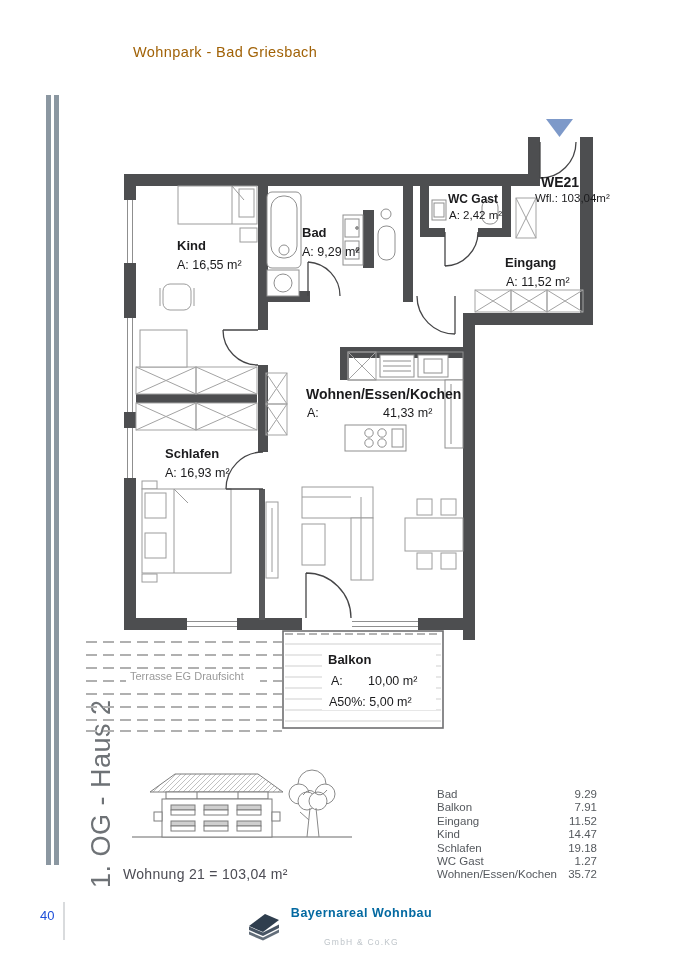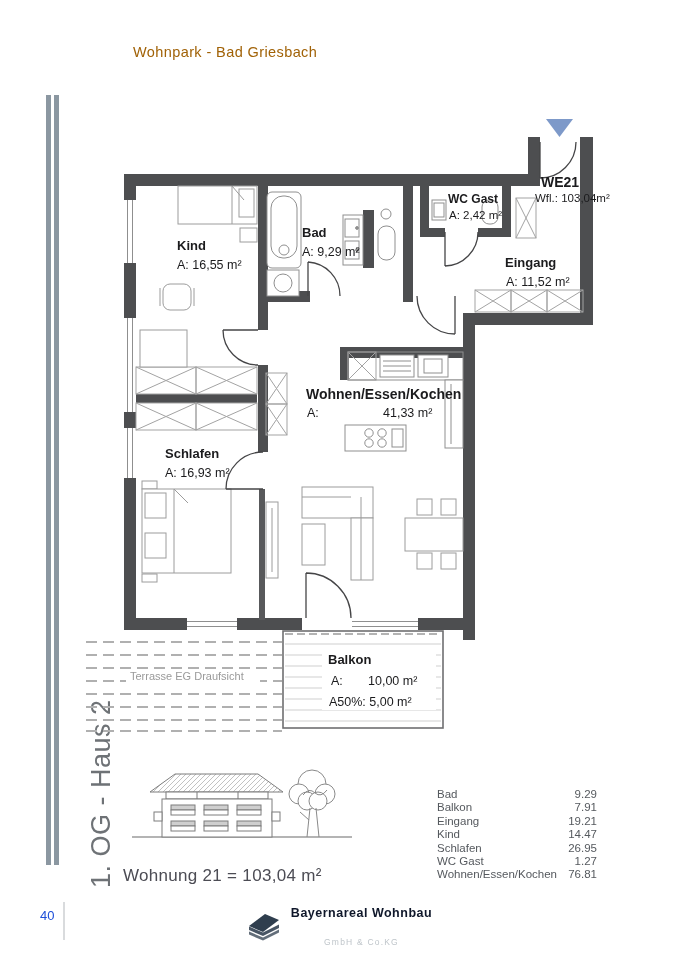--- a/index.html
+++ b/index.html
@@ -7,26 +7,26 @@
        font-family:"Liberation Sans",sans-serif;-webkit-font-smoothing:antialiased;}
   .abs{position:absolute;}
   .header-title{left:85px;top:44px;font-size:14.5px;letter-spacing:.4px;color:#a16207;margin-left:48px;}
   .side-bar{top:95px;height:770px;width:4.5px;background:#8b97a1;}
   .side-bar.b1{left:46px;}
   .side-bar.b2{left:54px;}
   .side-label{left:86px;top:888px;width:255px;transform-origin:0 0;transform:rotate(-90deg);
               font-size:27px;color:#6e7276;letter-spacing:.5px;white-space:nowrap;}
   .page-number{left:40px;top:908px;font-size:13px;color:#1d4ed8;}
   .page-divider{left:63px;top:902px;width:1.5px;height:38px;background:#d9dbdd;}
-  .summary-title{left:123px;top:866px;font-size:17px;color:#4c4c54;letter-spacing:.3px;}
+  .summary-title{left:123px;top:866px;font-size:14px;color:#4c4c54;letter-spacing:.3px;}
   .area-table{left:437px;top:788px;width:160px;font-size:11.5px;color:#55595e;}
   .area-table .row{display:flex;justify-content:space-between;line-height:13.4px;}
   .area-table .val{text-align:right;}
   .footer{left:0;top:906px;width:678px;display:flex;justify-content:center;align-items:center;gap:9px;}
-  .footer .brand{font-size:12.5px;font-weight:bold;color:#0f172a;letter-spacing:.5px;text-align:center;}
+  .footer .brand{font-size:12.5px;font-weight:bold;color:#0369a1;letter-spacing:.5px;text-align:center;}
   .footer .brand-sub{font-size:8.5px;color:#bfc5ca;letter-spacing:1.2px;text-align:center;margin-top:17px;}
   svg text{font-family:"Liberation Sans",sans-serif;fill:#1b1b1d;}
   .room-name{font-weight:bold;font-size:13px;}
   .room-name-sm{font-weight:bold;font-size:12px;}
   .room-name-lg{font-weight:bold;font-size:14px;}
   .room-area{font-size:12.5px;}
   .room-area-sm{font-size:11.5px;}
   .terr-label{font-size:11px;fill:#9a9a9a;}
 </style>
 </head>
@@ -295,37 +295,37 @@
   <div class="row">
       <span>Bad</span>
       <span class="val">9.29</span>
     </div>
   <div class="row">
       <span>Balkon</span>
       <span class="val">7.91</span>
     </div>
   <div class="row">
       <span>Eingang</span>
-      <span class="val">19.21</span>
+      <span class="val">11.52</span>
     </div>
   <div class="row">
       <span>Kind</span>
       <span class="val">14.47</span>
     </div>
   <div class="row">
       <span>Schlafen</span>
-      <span class="val">26.95</span>
+      <span class="val">19.18</span>
     </div>
   <div class="row">
       <span>WC Gast</span>
       <span class="val">1.27</span>
     </div>
   <div class="row">
       <span>Wohnen/Essen/Kochen</span>
-      <span class="val">76.81</span>
+      <span class="val">35.72</span>
     </div>
 </div>
 
 <div class="abs page-number">40</div>
 <div class="abs page-divider"></div>
 
 <div class="abs footer">
   <svg width="36" height="32" viewBox="0 0 36 32">
     <path d="M3 15 L19 3 L33 9 L17 21 Z" fill="#2f3e4e"></path>
     <path d="M3 19 L17 25 L33 17 L33 13.5 L17 21.5 L3 15.5 Z" fill="#2f3e4e" opacity="0.88"></path>

